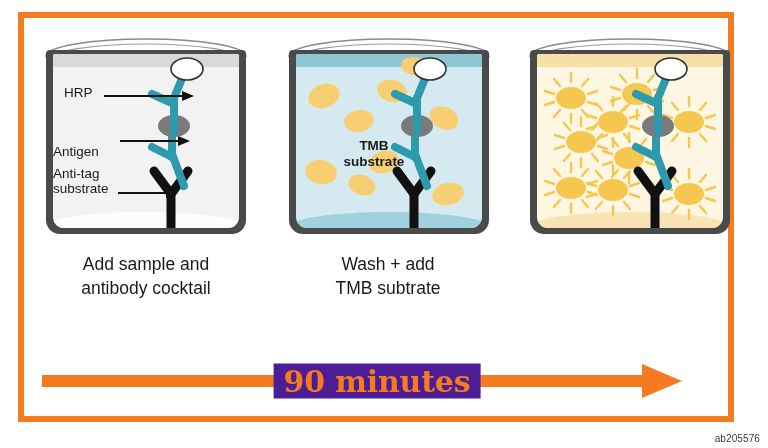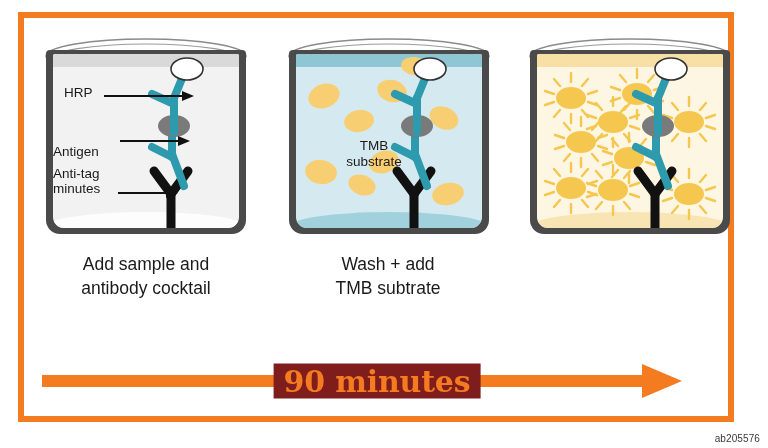--- a/index.html
+++ b/index.html
@@ -22,21 +22,21 @@
     background:transparent;
   }
 
   
   .wells{position:absolute;left:0;top:0;width:636px;height:448px;}
   .step{position:absolute;top:32px;width:212px;}
   .step.s0{left:40px;}
   .step.s1{left:283px;}
   .step.s2{left:524px;}
 
-  .well{position:relative;width:212px;height:202px;}
+  .well{position:relative;width:212px;height:202px;font-weight:bold;}
 
   
   .rim{position:absolute;left:0;top:0;width:212px;height:34px;}
 
   
   .wall{
     position:absolute;left:6px;top:18px;
     width:200px;height:184px;
     background:#4a4a4a;
     border-radius:4px 4px 14px 14px;
@@ -96,21 +96,21 @@
   .timeline{position:absolute;left:42px;top:358px;width:670px;height:46px;}
   .tl-text{
     position:absolute;left:50%;top:50%;
     transform:translate(-50%,-50%);
     font-family:"DejaVu Serif", serif;
     font-weight:bold;
     font-size:30px;
     color:var(--orange,#f47b20);
     letter-spacing:-0.2px;
     white-space:nowrap;
-    background:#7f1d1d;
+    background:#4c1d95;
     padding:0 10px;
   }
 
   
   .watermark{
     position:absolute;right:8px;bottom:4px;
     font-size:10px;color:#3a3a3a;
     letter-spacing:0.1px;
     text-align:right;
   }
@@ -172,21 +172,21 @@
         <path d="M78 1 L90 6 L78 11 Z" fill="#111111"></path>
       </svg>
 
       <div class="callout c-antigen">Antigen</div>
       <svg class="arrowline" style="left:80px;top:103px;width:72px;height:12px;" viewBox="0 0 72 12">
         <path d="M0 6 L58 6" stroke="#111111" stroke-width="2.2" fill="none"></path>
         <path d="M58 1 L70 6 L58 11 Z" fill="#111111"></path>
       </svg>
 
       <div class="callout c-antitag">Anti-tag
-minutes</div>
+substrate</div>
       <svg class="arrowline" style="left:78px;top:155px;width:62px;height:12px;" viewBox="0 0 62 12">
         <path d="M0 6 L48 6" stroke="#111111" stroke-width="2.2" fill="none"></path>
         <path d="M48 1 L60 6 L48 11 Z" fill="#111111"></path>
       </svg>
     </div>
 
     <div class="step s1">
       <div class="well">
 
         <svg class="rim" viewBox="0 0 212 34">

